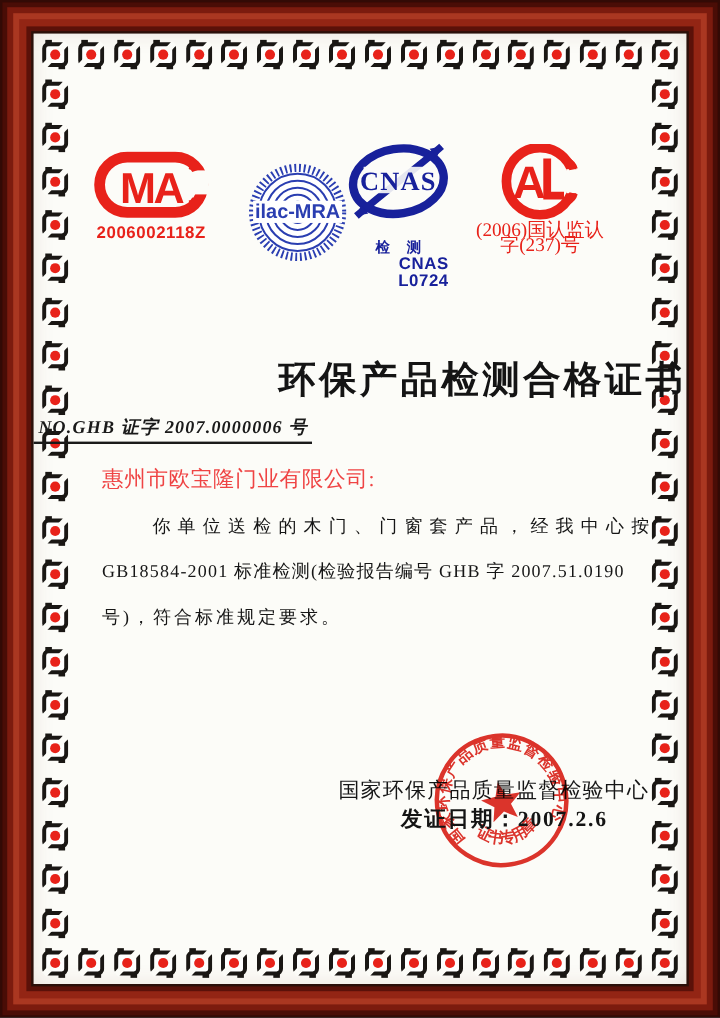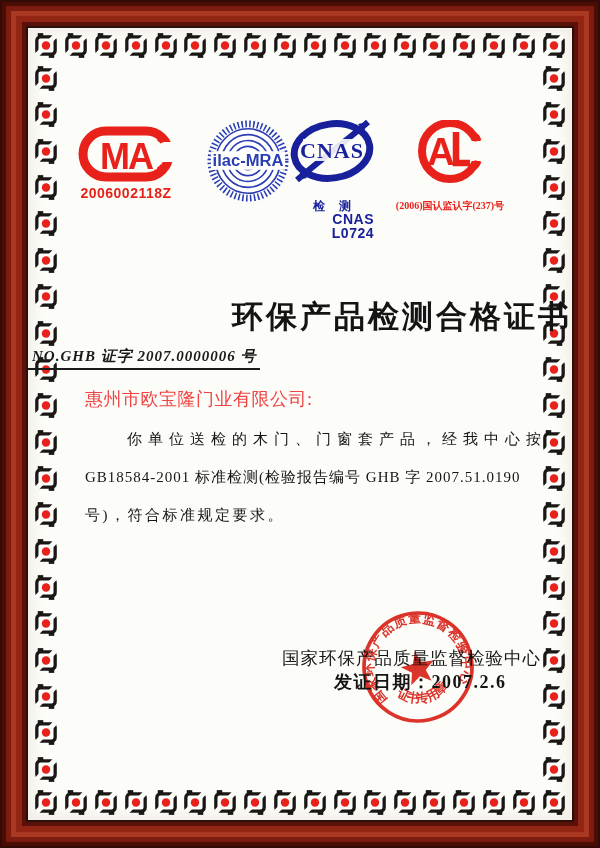--- a/index.html
+++ b/index.html
@@ -21,26 +21,26 @@
   .pat-top{top:5px;left:7px;right:7px;}
   .pat-bottom{bottom:5px;left:7px;right:7px;}
   .pat-left{left:7px;top:38px;bottom:38px;flex-direction:column;}
   .pat-right{right:7px;top:38px;bottom:38px;flex-direction:column;}
   .tile{width:22px;height:25px;line-height:0;}
   
   .logo{position:absolute;text-align:center;line-height:0;}
   .logo-cma{left:48px;top:98px;width:100px;}
   .logo-cma .num{margin-top:3px;font-family:"Liberation Sans",sans-serif;font-weight:bold;
       font-size:14px;line-height:16px;color:#e8221a;letter-spacing:.5px;}
-  .logo-ilac{left:179px;top:92px;width:82px;}
+  .logo-ilac{left:179px;top:108px;width:82px;}
   .logo-cnas{left:262px;top:88px;width:84px;}
   .logo-cnas .tag{margin-top:12px;font-size:12px;line-height:12px;font-weight:bold;color:#18219b;letter-spacing:14px;text-indent:14px;}
   .logo-cnas .code{font-family:"Liberation Sans",sans-serif;font-size:14px;line-height:14px;font-weight:bold;color:#18219b;letter-spacing:.5px;text-align:right;}
   .logo-al{left:366px;top:92px;width:112px;}
-  .logo-al .num{margin-top:16px;font-size:10px;line-height:12px;font-weight:bold;color:#e8221a;}
+  .logo-al .num{margin-top:3px;font-size:16px;line-height:12px;font-weight:normal;color:#e8221a;}
   
   .title{position:absolute;left:0;right:0;top:268px;text-align:right;font-size:31px;
       font-weight:700;color:#141414;letter-spacing:3px;}
   .certno{position:absolute;left:0;right:0;top:319px;text-align:left;}
   .certno span{display:inline-block;font-size:15px;font-weight:bold;color:#1a1a1a;
       letter-spacing:1px;border-bottom:2px solid #1a1a1a;padding:0 4px 2px 4px;font-style:italic;}
   .addressee{position:absolute;left:57px;top:359px;font-size:18px;color:#ef4444;letter-spacing:.5px;}
   .body-text{position:absolute;left:57px;top:392px;width:460px;color:#161616;font-size:15px;}
   .body-text .l{line-height:38px;white-space:nowrap;}
   .l1{letter-spacing:6px;text-indent:42px;}

